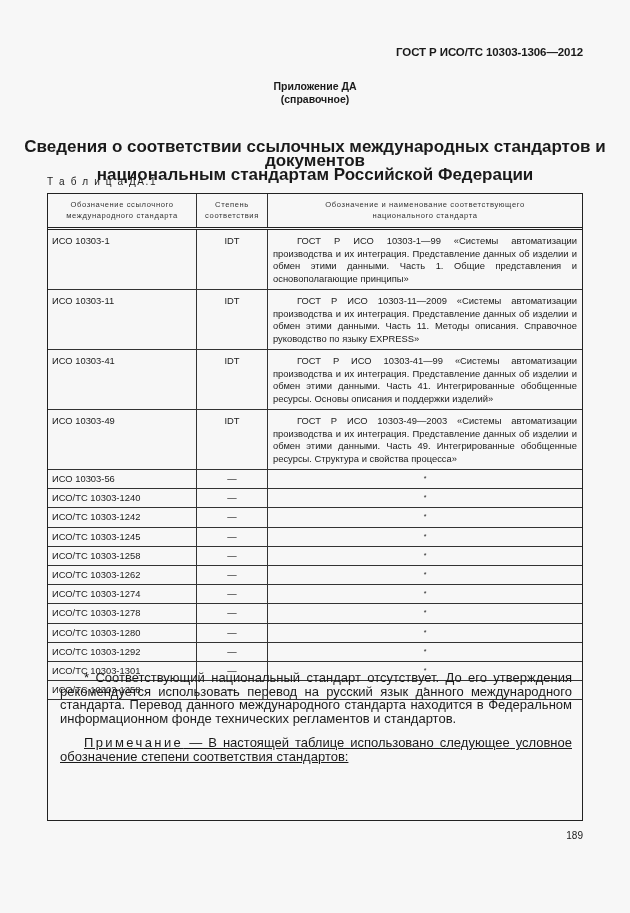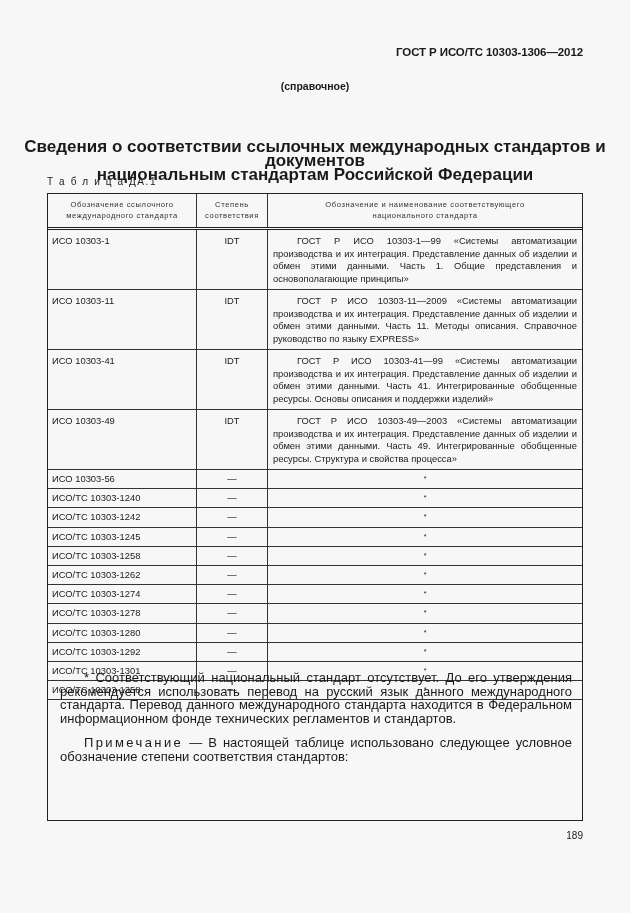--- a/index.html
+++ b/index.html
@@ -51,32 +51,33 @@
   td.c3 { padding: 5px 5px 4px 5px; text-align: justify; }
   td.c3 .indent { display: inline-block; width: 24px; }
   tr.short td { height: 13.2px; padding-top: 3px; padding-bottom: 2px; }
   tr.short td.c3 { text-align: center; font-size: 7px; }
   .footnotes {
     position: absolute; left: 12px; right: 10px; top: 477px;
     font-size: 13px; line-height: 13.5px; text-align: justify;
   }
   .footnotes p { margin: 0; }
   .footnotes .ind { text-indent: 24px; }
-  .note { margin-top: 11px !important; }
+  .note { margin-top: 11px !important; text-decoration: underline; }
   .note .spaced { letter-spacing: 2.4px; }
   .page-num {
     position: absolute; top: 830px; right: 47px; font-size: 10px;
   }
 </style>
 </head>
 <body>
 
 <div class="doc-code">ГОСТ Р ИСО/ТС 10303-1306—2012</div>
 
 <div class="annex">
+  <div>Приложение ДА</div>
   <div class="sub">(справочное)</div>
 </div>
 
 <div class="title">
   <div>Сведения о соответствии ссылочных международных стандартов и документов</div>
   <div>национальным стандартам Российской Федерации</div>
 </div>
 
 <div class="table-caption">Т а б л и ц а  ДА.1</div>
 

